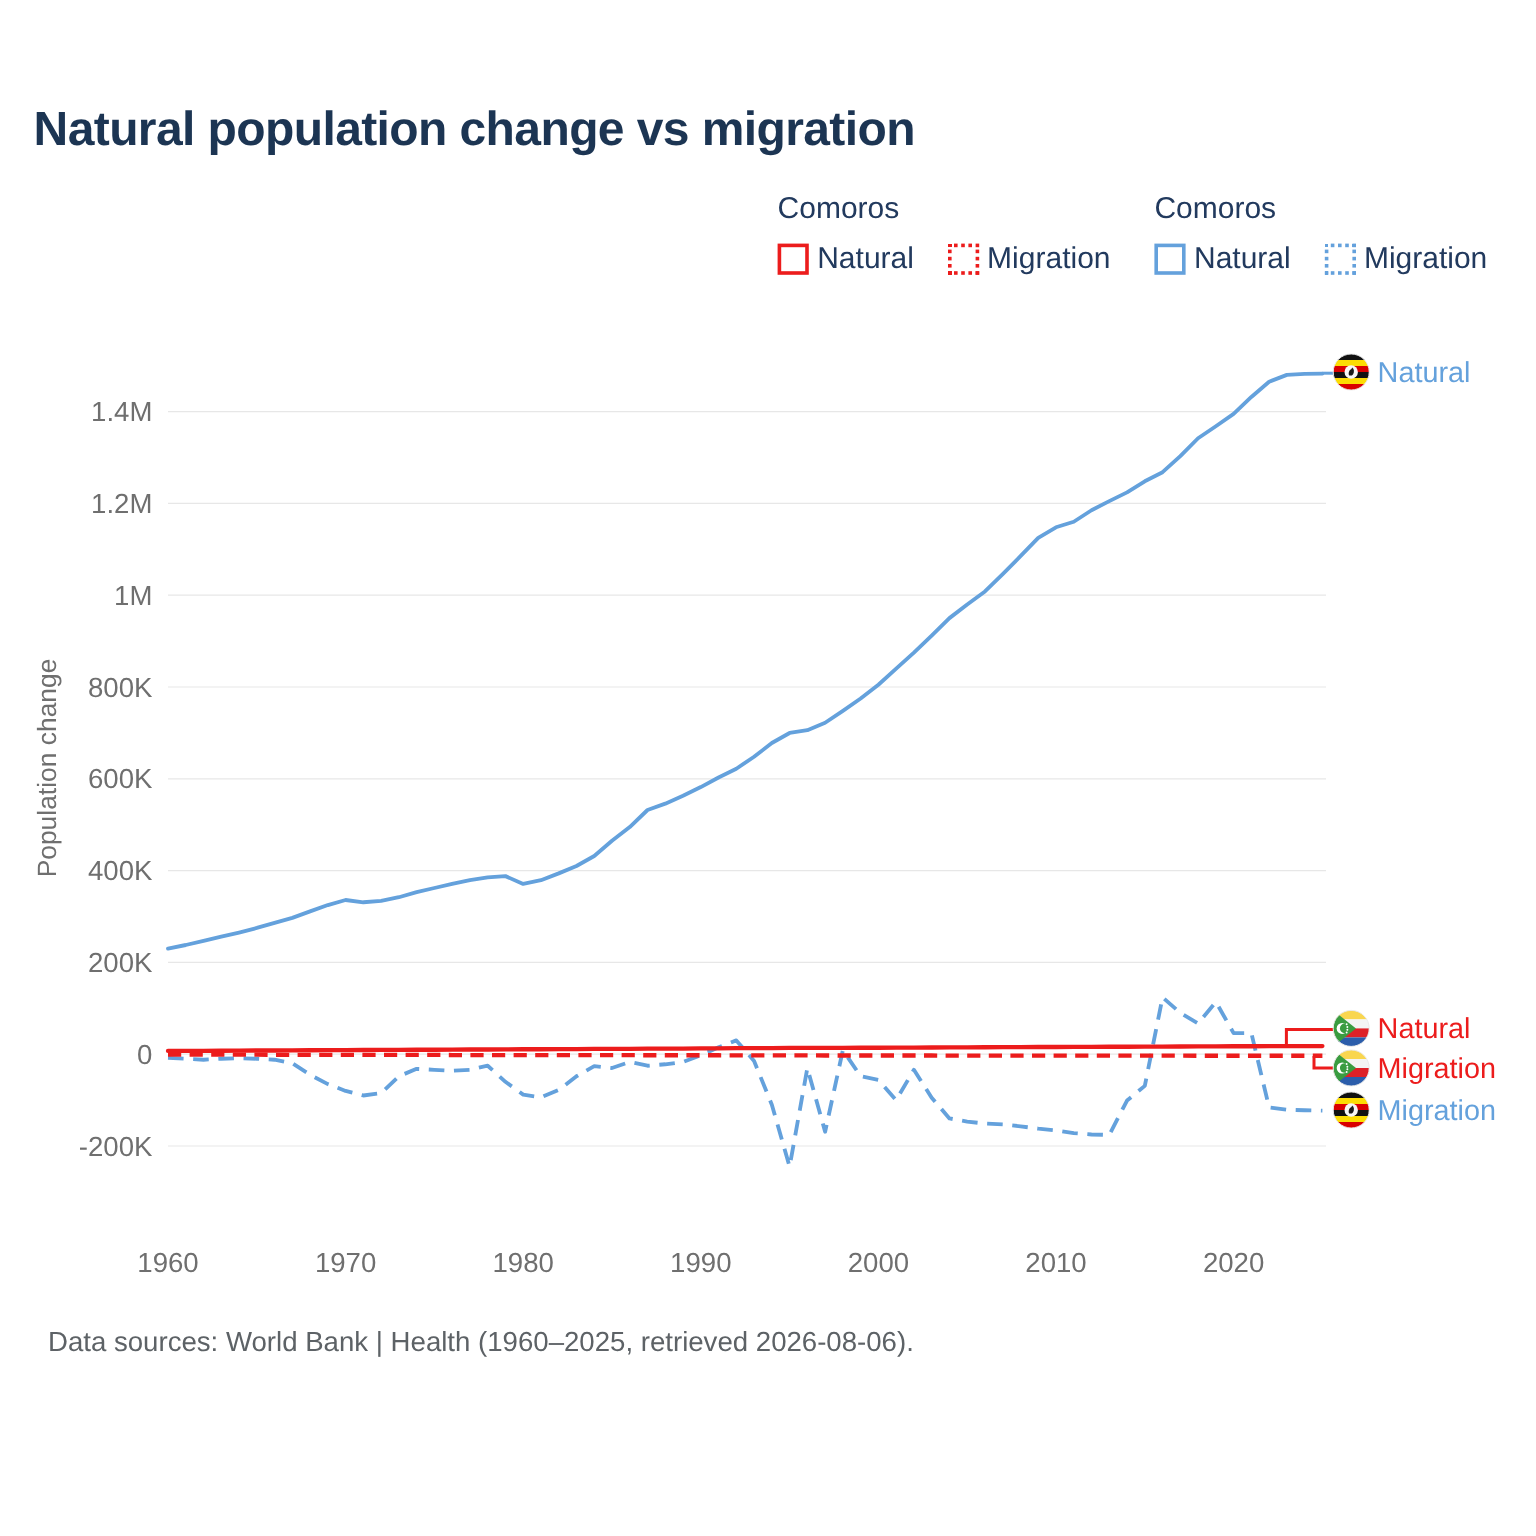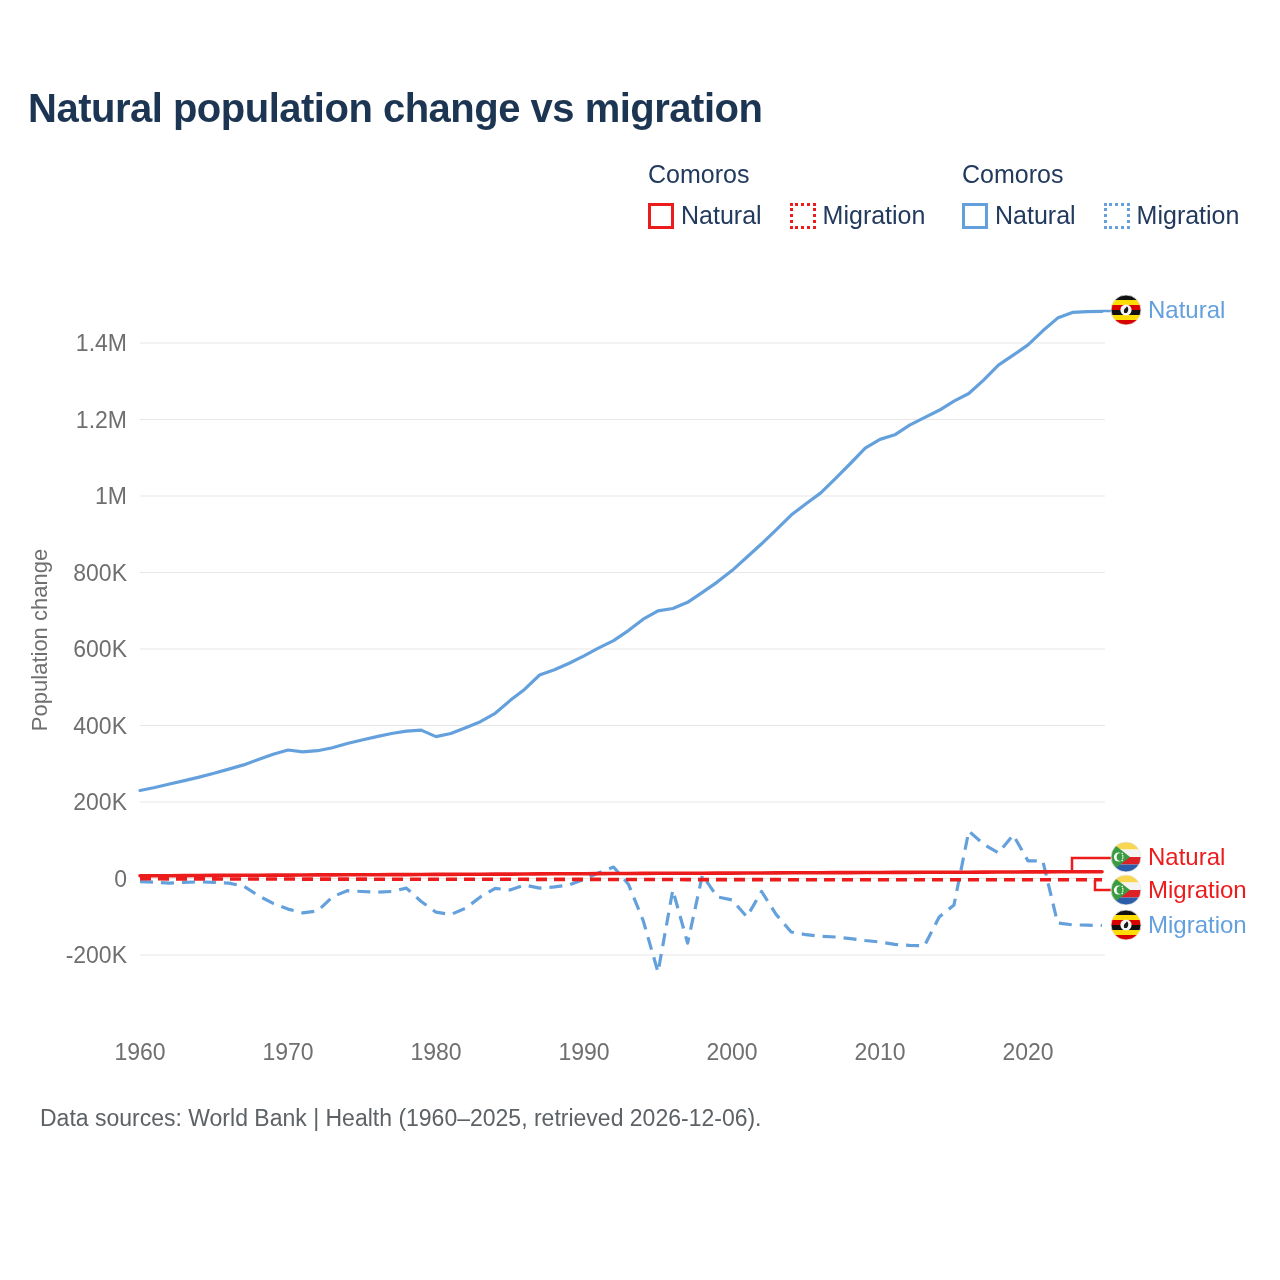--- a/index.html
+++ b/index.html
@@ -157,16 +157,16 @@
       <use href="#flag-uganda" transform="translate(1126,925)"></use>
 
       <text class="endlab blue" x="1148" y="318">Natural</text>
       <text class="endlab red" x="1148" y="865">Natural</text>
       <text class="endlab red" x="1148" y="898">Migration</text>
       <text class="endlab blue" x="1148" y="933">Migration</text>
     </g>
   </svg>
 
   <div class="footer">
-    <div>Data sources: World Bank | Health (1960–2025, retrieved 2026-12-06).</div>
+    <div>Data sources: World Bank | Health (1960–2025, retrieved 2026-08-06).</div>
   </div>
 
 </div>
 
 </body></html>

